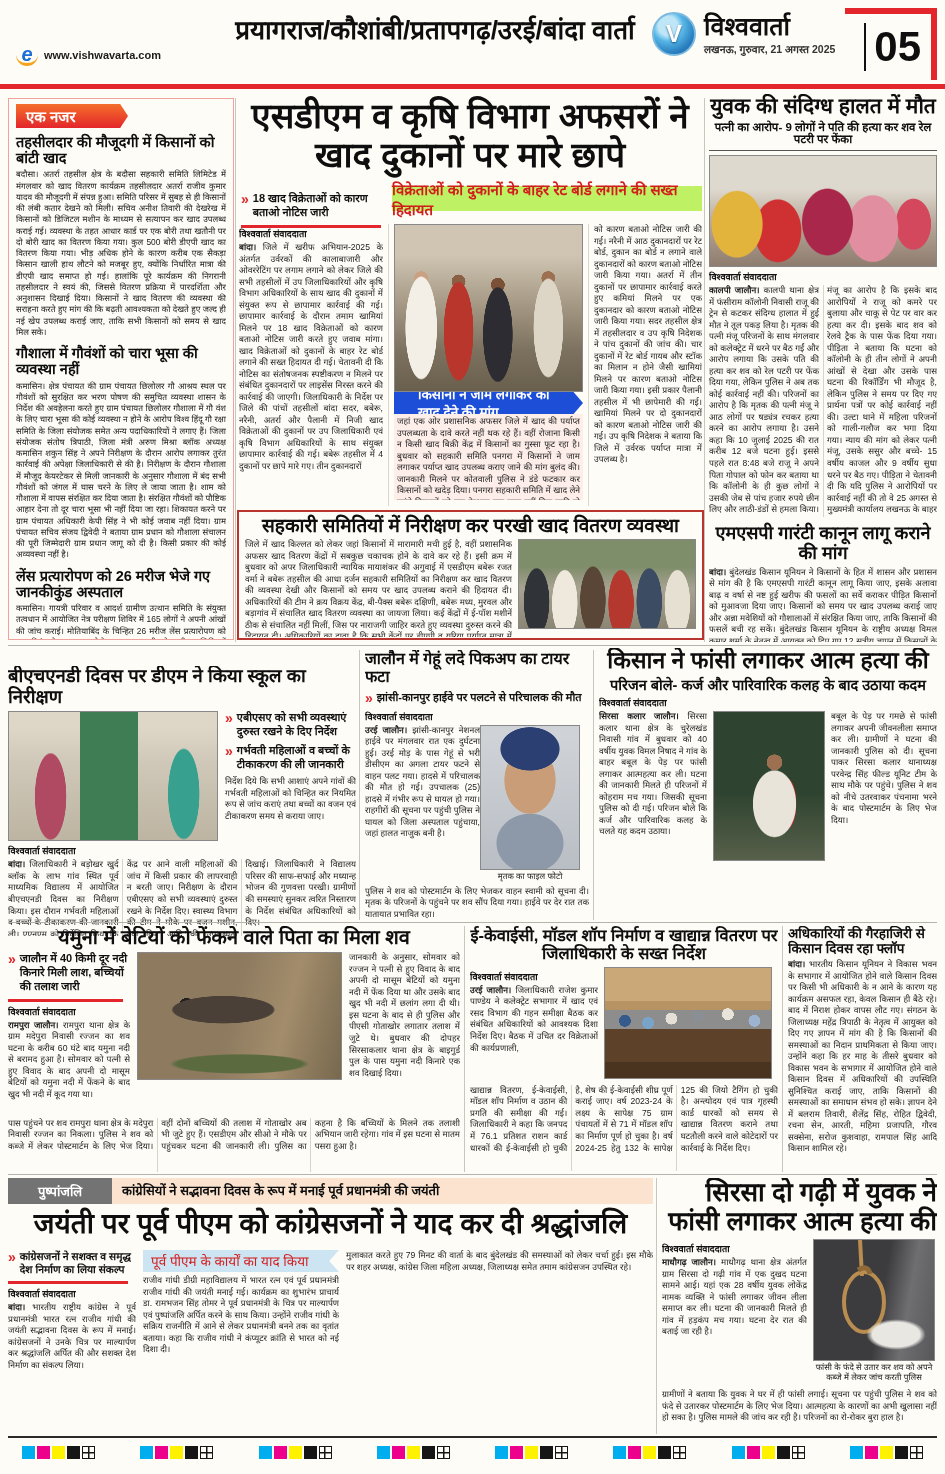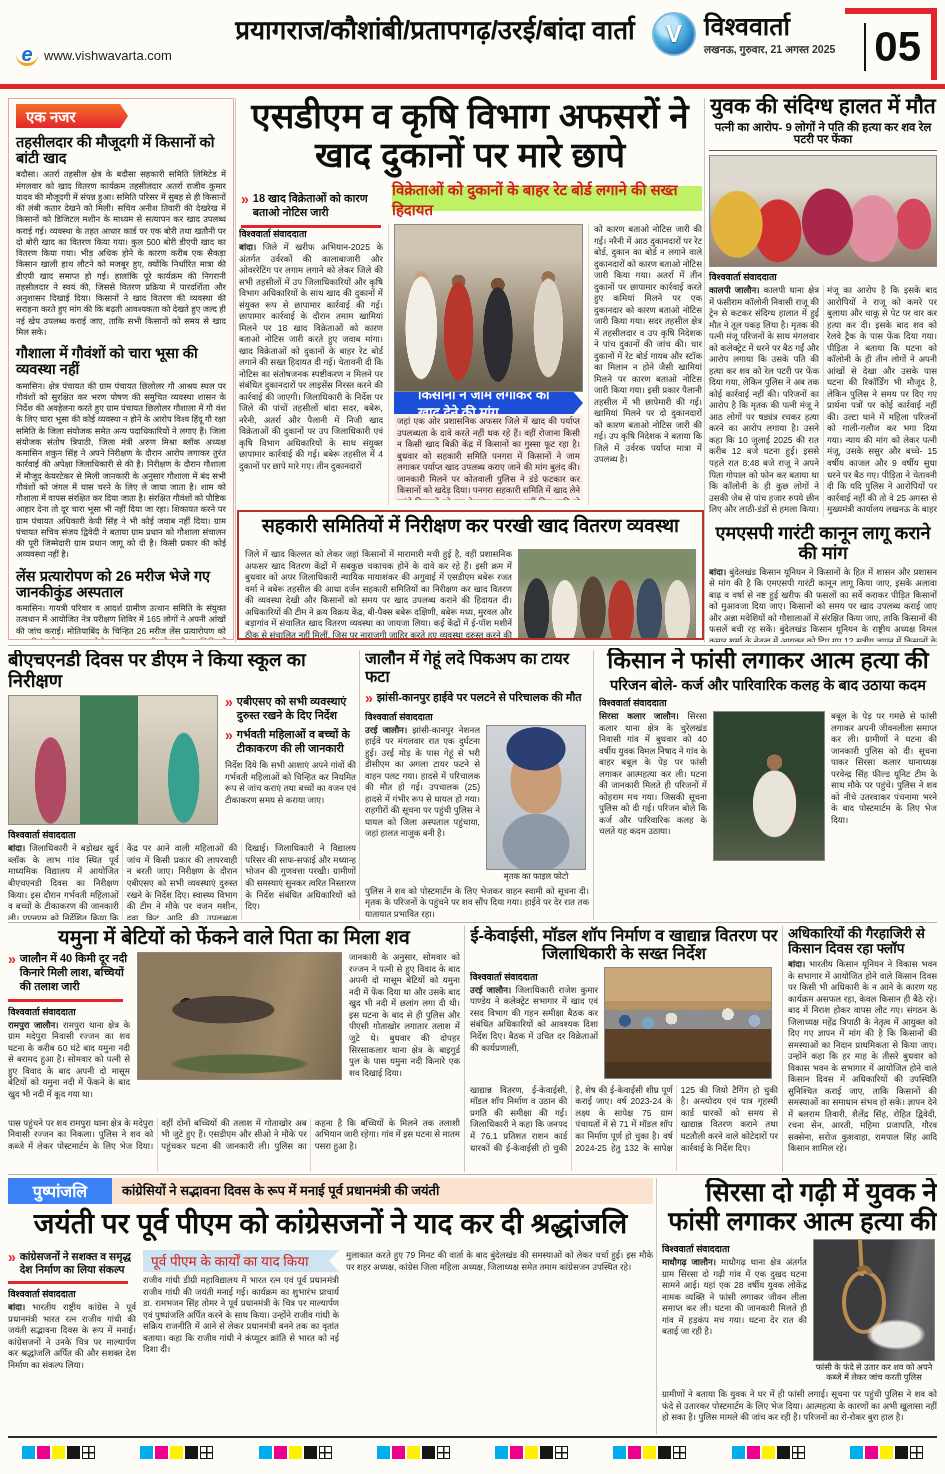--- a/index.html
+++ b/index.html
@@ -52,21 +52,21 @@
   .cmyk{display:flex;gap:2px;align-items:center}
   .cmyk i{width:13px;height:13px;display:block}
   .c{background:#00aeef}.m{background:#ec008c}.y{background:#fff200}.k{background:#161616}
   .reg{width:13px;height:13px;border:1.5px solid #161616;background:linear-gradient(#161616,#161616) 50% 0/1.5px 100% no-repeat,linear-gradient(#161616,#161616) 0 50%/100% 1.5px no-repeat}
 </style>
 </head>
 <body>
 
 <div class="abs" style="left:16px;top:44px;display:flex;align-items:center;gap:6px">
   <span class="e-icon">e</span>
-  <span style="font-size:13px;font-weight:normal">www.vishwavarta.com</span>
+  <span style="font-size:11px;font-weight:bold">www.vishwavarta.com</span>
 </div>
 <div class="abs hl" style="left:215px;top:16px;width:440px;text-align:center;font-size:26px">प्रयागराज/कौशांबी/प्रतापगढ़/उरई/बांदा वार्ता</div>
 <div class="abs" style="left:652px;top:12px;display:flex;align-items:center;gap:8px">
   <div class="globe">
       <span>V</span>
     </div>
   <div>
     <div class="hl" style="font-size:25px">विश्ववार्ता</div>
     <div style="font-size:10.5px;font-weight:bold;color:#333;margin-top:2px">लखनऊ,  गुरुवार, 21 अगस्त 2025</div>
   </div>
@@ -108,40 +108,40 @@
     <div class="photo ph-raid" style="width:100%;height:168px"></div>
     <div class="banner-red" style="height:22px;font-size:13.5px;clip-path:polygon(0 0,95% 0,100% 50%,95% 100%,0 100%)">किसानों ने जाम लगाकर की खाद देने की मांग</div>
     <div class="body-txt" style="height:86px;background:#fdeee9;padding:2px 3px">जहां एक ओर प्रशासनिक अफसर जिले में खाद की पर्याप्त उपलब्धता के दावे करते नहीं थक रहे हैं। वहीं रोजाना किसी न किसी खाद बिक्री केंद्र में किसानों का गुस्सा फूट रहा है। बुधवार को सहकारी समिति पनगरा में किसानों ने जाम लगाकर पर्याप्त खाद उपलब्ध कराए जाने की मांग बुलंद की। जानकारी मिलने पर कोतवाली पुलिस ने डंडे फटकार कर किसानों को खदेड़ दिया। पनगरा सहकारी समिति में खाद लेने पहुंचे किसानों को जब देरशाम तक खाद नहीं मिल सकी तो उनका गुस्सा फूट पड़ा। किसानों ने बांदा-सतना राजमार्ग पर बैठकर विरोध प्रदर्शन शुरू कर दिया। समिति प्रभारी तिवारी बताते हैं कि कुल 519 बोरी डीएपी प्राप्त हुई है। सापेक्ष 177 किसानों को खाद दी जा चुकी है।</div>
   </div>
   <div class="cell" style="width:113px;padding-left:5px">
     <div class="body-txt" style="height:280px">को कारण बताओ नोटिस जारी की गई। नरैनी में आठ दुकानदारों पर रेट बोर्ड, दुकान का बोर्ड न लगाने वाले दुकानदारों को कारण बताओ नोटिस जारी किया गया। अतर्रा में तीन दुकानों पर छापामार कार्रवाई करते हुए कमियां मिलने पर एक दुकानदार को कारण बताओ नोटिस जारी किया गया। सदर तहसील क्षेत्र में तहसीलदार व उप कृषि निदेशक ने पांच दुकानों की जांच की। चार दुकानों में रेट बोर्ड गायब और स्टॉक का मिलान न होने जैसी खामियां मिलने पर कारण बताओ नोटिस जारी किया गया। इसी प्रकार पैलानी तहसील में भी छापेमारी की गई। खामियां मिलने पर दो दुकानदारों को कारण बताओ नोटिस जारी की गई। उप कृषि निदेशक ने बताया कि जिले में उर्वरक पर्याप्त मात्रा में उपलब्ध है।</div>
   </div>
 </div>
 
 <div class="abs" style="left:237px;top:510px;width:467px;height:130px;border:2px solid #b8342c;padding:3px 6px;overflow:hidden">
-  <div class="hl" style="font-size:19px;text-align:center;margin-bottom:13px">सहकारी समितियों में निरीक्षण कर परखी खाद वितरण व्यवस्था</div>
+  <div class="hl" style="font-size:19px;text-align:center;margin-bottom:3px">सहकारी समितियों में निरीक्षण कर परखी खाद वितरण व्यवस्था</div>
   <div style="overflow:hidden;height:98px">
     <div class="photo ph-crowd" style="float:right;width:178px;height:90px;margin:0 0 3px 6px"></div>
     <div class="body-txt">जिले में खाद किल्लत को लेकर जहां किसानों में मारामारी मची हुई है, वहीं प्रशासनिक अफसर खाद वितरण केंद्रों में सबकुछ चकाचक होने के दावे कर रहे हैं। इसी क्रम में बुधवार को अपर जिलाधिकारी न्यायिक मायाशंकर की अगुवाई में एसडीएम बबेरू रजत वर्मा ने बबेरू तहसील की आधा दर्जन सहकारी समितियों का निरीक्षण कर खाद वितरण की व्यवस्था देखी और किसानों को समय पर खाद उपलब्ध कराने की हिदायत दी। अधिकारियों की टीम ने क्रय विक्रय केंद्र, बी-पैक्स बबेरू दक्षिणी, बबेरू मध्य, मुरवल और बड़ागांव में संचालित खाद वितरण व्यवस्था का जायजा लिया। कई केंद्रों में ई-पॉश मशीनें ठीक से संचालित नहीं मिलीं, जिस पर नाराजगी जाहिर करते हुए व्यवस्था दुरुस्त करने की हिदायत दी। अधिकारियों का दावा है कि सभी केंद्रों पर डीएपी व यूरिया पर्याप्त मात्रा में उपलब्ध है। बताया कि एक किसान को एक दिन में पांच बोरी खाद उपलब्ध कराई जा सकती है। लेकिन ई-पॉश मशीन में किसानों को दी गई खाद की जानकारी करने का कोई प्रावधान नहीं है, जिसकी वजह से कुछ किसान बार-बार खाद लेने पहुंच रहे हैं और केंद्रों पर अव्यवस्थाएं हो रही हैं।</div>
   </div>
 </div>
 
 <div class="abs" style="left:709px;top:94px;width:228px;height:548px;overflow:hidden">
   <div class="hl" style="font-size:21px;text-align:center">युवक की संदिग्ध हालत में मौत</div>
   <div class="hl" style="font-size:11.5px;text-align:center;border-bottom:1.5px solid #555;padding:3px 0 4px">पत्नी का आरोप- 9 लोगों ने पति की हत्या कर शव रेल पटरी पर फेंका</div>
   <div class="photo ph-protest" style="width:100%;height:112px;margin-top:4px"></div>
   <div class="byline">विश्ववार्ता संवाददाता</div>
   <div class="body-txt cols2" style="height:232px"><b class="dateline">कालपी जालौन।</b> <span>कालपी थाना क्षेत्र में फंसीराम कॉलोनी निवासी राजू की ट्रेन से कटकर संदिग्ध हालात में हुई मौत ने तूल पकड़ लिया है। मृतक की पत्नी मंजू परिजनों के साथ मंगलवार को कलेक्ट्रेट में धरने पर बैठ गईं और आरोप लगाया कि उसके पति की हत्या कर शव को रेल पटरी पर फेंक दिया गया, लेकिन पुलिस ने अब तक कोई कार्रवाई नहीं की। परिजनों का आरोप है कि मृतक की पत्नी मंजू ने आठ लोगों पर षड्यंत्र रचकर हत्या करने का आरोप लगाया है। उसने कहा कि 10 जुलाई 2025 की रात करीब 12 बजे घटना हुई। इससे पहले रात 8:48 बजे राजू ने अपने पिता गोपाल को फोन कर बताया था कि कॉलोनी के ही कुछ लोगों ने उसकी जेब से पांच हजार रुपये छीन लिए और लाठी-डंडों से हमला किया। मंजू का आरोप है कि इसके बाद आरोपियों ने राजू को कमरे पर बुलाया और चाकू से पेट पर वार कर हत्या कर दी। इसके बाद शव को रेलवे ट्रैक के पास फेंक दिया गया। पीड़िता ने बताया कि घटना को कॉलोनी के ही तीन लोगों ने अपनी आंखों से देखा और उसके पास घटना की रिकॉर्डिंग भी मौजूद है, लेकिन पुलिस ने समय पर दिए गए प्रार्थना पत्रों पर कोई कार्रवाई नहीं की। उल्टा थाने में महिला परिजनों को गाली-गलौज कर भगा दिया गया। न्याय की मांग को लेकर पत्नी मंजू, उसके ससुर और बच्चे- 15 वर्षीय काजल और 9 वर्षीय सुधा धरने पर बैठ गए। पीड़िता ने चेतावनी दी कि यदि पुलिस ने आरोपियों पर कार्रवाई नहीं की तो वे 25 अगस्त से मुख्यमंत्री कार्यालय लखनऊ के बाहर धरना देंगे। धरने की सूचना पर सिटी मजिस्ट्रेट उरई राजेश वर्मा पुलिस टीम के साथ मौके पर पहुंचे। उन्होंने परिजनों को समझा बुझाकर कार्रवाई का आश्वासन दिया।</span></div>
   <div class="hl" style="font-size:18px;text-align:center;margin:6px 0 3px">एमएसपी गारंटी कानून लागू कराने की मांग</div>
   <div class="body-txt" style="height:118px"><b class="dateline">बांदा।</b> <span>बुंदेलखंड किसान यूनियन ने किसानों के हित में शासन और प्रशासन से मांग की है कि एमएसपी गारंटी कानून लागू किया जाए, इसके अलावा बाढ़ व वर्षा से नष्ट हुई खरीफ की फसलों का सर्वे कराकर पीड़ित किसानों को मुआवजा दिया जाए। किसानों को समय पर खाद उपलब्ध कराई जाए और अन्ना मवेशियों को गौशालाओं में संरक्षित किया जाए, ताकि किसानों की फसलें बची रह सकें। बुंदेलखंड किसान यूनियन के राष्ट्रीय अध्यक्ष विमल कुमार शर्मा के नेतृत्व में आयुक्त को दिए गए 12 सूत्रीय ज्ञापन में किसानों के हित को दृष्टिगत रखते हुए अनेक मांगें की गईं, जिसमें एमएसपी गारंटी कानून लागू करने, किसानों का कर्ज माफ करने, बैंकों द्वारा किसानों की जमीन कुर्की रोके जाने, प्राइमरी स्कूलों को मर्ज करने पर रोक लगाने, बिजली कटौती को खत्म करने, खाद की कालाबाजारी रोकने के लिए इसे सहकारी समितियों के माध्यम से किसानों को उपलब्ध कराने के अलावा किसानों को पेंशन लाभ, अन्ना जानवरों का संरक्षण और हर घर जल योजना के तहत खोदी गई सड़कों की मरम्मत ठीक करने एवं पृथक बुंदेलखंड राज्य बनाने की मांग की गई।</span></div>
 </div>
 
 <div class="abs hrule" style="left:8px;top:645px;width:929px"></div>
 
-<div class="abs" style="left:8px;top:650px;width:348px;height:270px;overflow:hidden">
+<div class="abs" style="left:8px;top:666px;width:348px;height:270px;overflow:hidden">
   <div class="hl" style="font-size:18.5px">बीएचएनडी दिवस पर डीएम ने किया स्कूल का निरीक्षण</div>
   <div style="display:flex;gap:7px;margin-top:4px">
     <div class="photo ph-school" style="width:210px;height:130px;flex:0 0 auto"></div>
     <div style="overflow:hidden">
       <div class="bullet-row" style="margin-bottom:5px">
           <span class="chev">»</span>
           <span class="bullet-txt">एबीएसए को सभी व्यवस्थाएं दुरुस्त रखने के दिए निर्देश</span>
         </div>
       <div class="bullet-row" style="margin-bottom:5px">
           <span class="chev">»</span>
@@ -156,21 +156,21 @@
 
 <div class="abs vrule" style="left:359px;top:650px;height:270px"></div>
 
 <div class="abs" style="left:365px;top:650px;width:224px;height:270px;overflow:hidden">
   <div class="hl" style="font-size:16px">जालौन में गेहूं लदे पिकअप का टायर फटा</div>
   <div class="bullet-row" style="margin:5px 0">
       <span class="chev">»</span>
       <span class="bullet-txt">झांसी-कानपुर हाईवे पर पलटने से परिचालक की मौत</span>
     </div>
   <div class="byline">विश्ववार्ता संवाददाता</div>
-  <div style="display:flex;gap:6px">
+  <div style="display:flex;">
     <div class="body-txt" style="width:115px;height:158px"><b class="dateline">उरई जालौन।</b> <span>झांसी-कानपुर नेशनल हाईवे पर मंगलवार रात एक दुर्घटना हुई। उरई मोड़ के पास गेहूं से भरी डीसीएम का अगला टायर फटने से वाहन पलट गया। हादसे में परिचालक की मौत हो गई। उपचालक (25) हादसे में गंभीर रूप से घायल हो गया। राहगीरों की सूचना पर पहुंची पुलिस ने घायल को जिला अस्पताल पहुंचाया, जहां हालत नाजुक बनी है।</span></div>
     <div style="width:100px">
       <div class="photo ph-portrait" style="width:100px;height:145px"></div>
       <div class="caption">मृतक का फाइल फोटो</div>
     </div>
   </div>
   <div class="body-txt" style="height:52px;margin-top:3px">पुलिस ने शव को पोस्टमार्टम के लिए भेजकर वाहन स्वामी को सूचना दी। मृतक के परिजनों के पहुंचने पर शव सौंप दिया गया। हाईवे पर देर रात तक यातायात प्रभावित रहा।</div>
 </div>
 
 <div class="abs vrule" style="left:593px;top:650px;height:270px"></div>
@@ -223,21 +223,21 @@
 <div class="abs vrule" style="left:782px;top:926px;height:246px"></div>
 
 <div class="abs" style="left:788px;top:926px;width:149px;height:246px;overflow:hidden">
   <div class="hl" style="font-size:13.5px">अधिकारियों की गैरहाजिरी से किसान दिवस रहा फ्लॉप</div>
   <div class="body-txt" style="height:204px;margin-top:3px"><b class="dateline">बांदा।</b> <span>भारतीय किसान यूनियन ने विकास भवन के सभागार में आयोजित होने वाले किसान दिवस पर किसी भी अधिकारी के न आने के कारण यह कार्यक्रम असफल रहा, केवल किसान ही बैठे रहे। बाद में निराश होकर वापस लौट गए। संगठन के जिलाध्यक्ष महेंद्र त्रिपाठी के नेतृत्व में आयुक्त को दिए गए ज्ञापन में मांग की है कि किसानों की समस्याओं का निदान प्राथमिकता से किया जाए। उन्होंने कहा कि हर माह के तीसरे बुधवार को विकास भवन के सभागार में आयोजित होने वाले किसान दिवस में अधिकारियों की उपस्थिति सुनिश्चित कराई जाए, ताकि किसानों की समस्याओं का समाधान संभव हो सके। ज्ञापन देने में बलराम तिवारी, शैलेंद्र सिंह, रोहित द्विवेदी, रचना सेन, आरती, महिमा प्रजापति, गौरव सक्सेना, सरोज कुशवाहा, रामपाल सिंह आदि किसान शामिल रहे।</span></div>
 </div>
 
 <div class="abs hrule" style="left:8px;top:1174px;width:929px"></div>
 
 <div class="abs" style="left:8px;top:1178px;width:645px;height:26px;display:flex;background:#fbe3cf">
-  <div style="width:104px;background:#3b82f6;color:#fff;font-weight:bold;font-size:16px;display:flex;align-items:center;justify-content:center">पुष्पांजलि</div>
+  <div style="width:104px;background:#737373;color:#fff;font-weight:bold;font-size:13px;display:flex;align-items:center;justify-content:center">पुष्पांजलि</div>
   <div class="hl" style="font-size:13px;display:flex;align-items:center;padding-left:10px">कांग्रेसियों ने सद्भावना दिवस के रूप में मनाई पूर्व प्रधानमंत्री की जयंती</div>
 </div>
 <div class="abs hl" style="left:8px;top:1208px;width:645px;text-align:center;font-size:28px">जयंती पर पूर्व पीएम को कांग्रेसजनों ने याद कर दी श्रद्धांजलि</div>
 
 <div class="abs" style="left:8px;top:1250px;width:645px;height:184px;display:flex;gap:7px;overflow:hidden">
   <div style="width:128px;flex:0 0 auto">
     <div class="bullet-row">
         <span class="chev">»</span>
         <span class="bullet-txt" style="font-size:10.5px">कांग्रेसजनों ने सशक्त व समृद्ध देश निर्माण का लिया संकल्प</span>
       </div>

